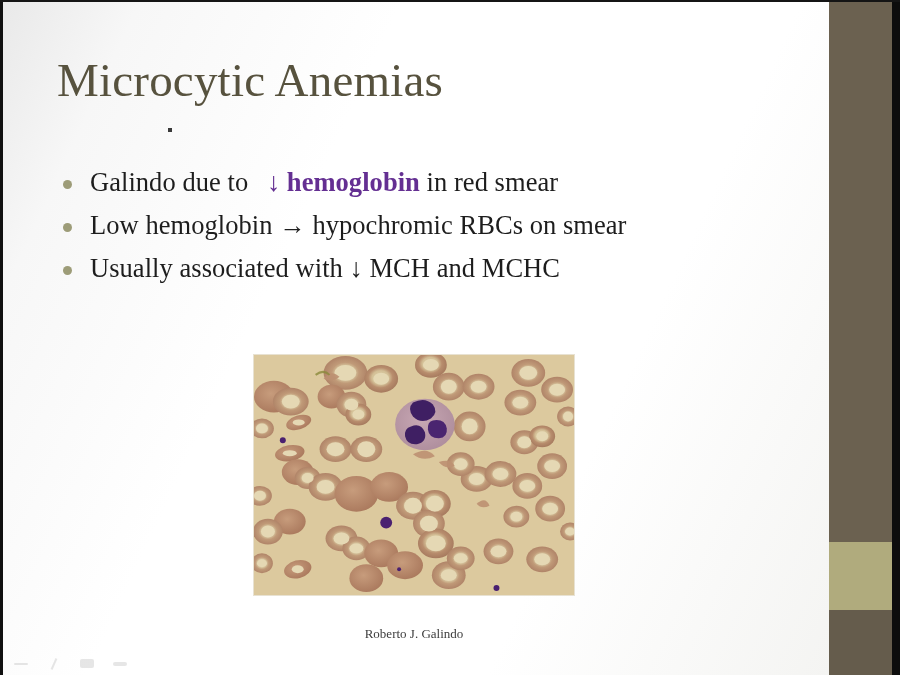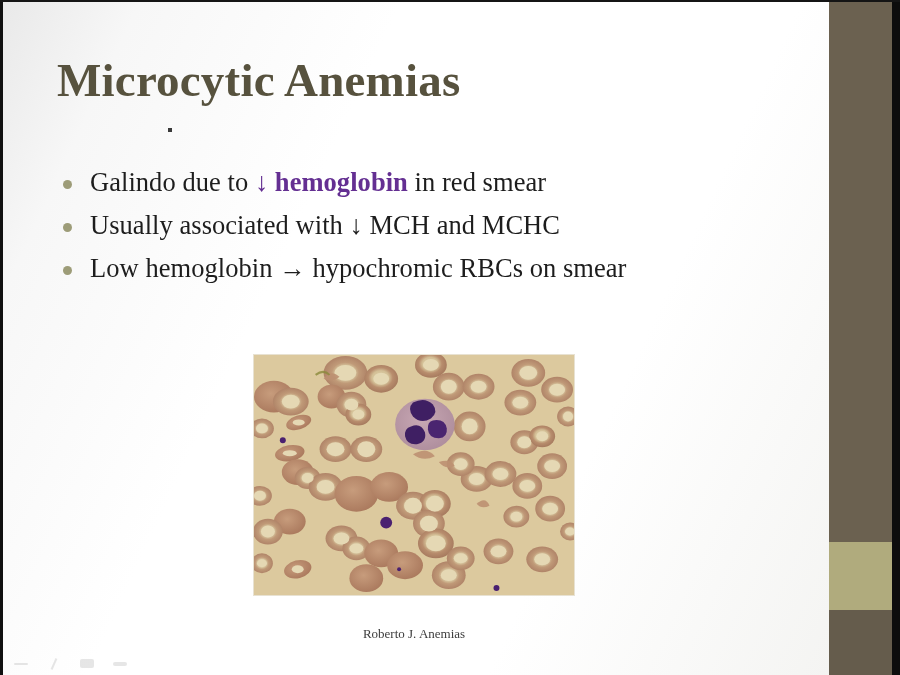--- a/index.html
+++ b/index.html
@@ -80,21 +80,21 @@
   
   .title {
     position: absolute;
     left: 54px;
     top: 53px;
     font-size: 47px;
     line-height: 1.08;
     color: #57523e;
     letter-spacing: 0.2px;
     white-space: nowrap;
-    font-weight: 700;
+    font-weight: 400;
   }
   .title-dot {
     position: absolute;
     left: 165px;
     top: 126px;
     width: 4px;
     height: 4px;
     background: #3a3a3a;
   }
 
@@ -124,20 +124,21 @@
   .bullet-text {
     font-size: 26.5px;
     line-height: 1.28;
     color: #1d1d1d;
     white-space: nowrap;
     letter-spacing: 0.05px;
   }
   .hb {
     color: #642f92;
     font-weight: bold;
+    margin-left: 12px;
   }
   .arrow-black {
     color: #1d1d1d;
   }
 
   
   .smear-wrap {
     position: absolute;
     left: 250px;
     top: 352px;
@@ -224,26 +225,26 @@
 
     <div class="bullets">
 
       <div class="bullet-row">
         <span class="bullet-marker"></span>
         <span class="bullet-text"><span>Galindo due to </span><span class="hb">↓ hemoglobin</span><span> in red smear</span></span>
       </div>
 
       <div class="bullet-row">
         <span class="bullet-marker"></span>
-        <span class="bullet-text"><span>Usually associated with ↓ MCH and MCHC</span></span>
+        <span class="bullet-text"><span>Low hemoglobin </span><span class="arrow-black">→</span><span> hypochromic RBCs on smear</span></span>
       </div>
 
       <div class="bullet-row">
         <span class="bullet-marker"></span>
-        <span class="bullet-text"><span>Low hemoglobin </span><span class="arrow-black">→</span><span> hypochromic RBCs on smear</span></span>
+        <span class="bullet-text"><span>Usually associated with ↓ MCH and MCHC</span></span>
       </div>
 
     </div>
 
     <div class="smear-wrap">
       <svg class="smear-svg" viewBox="0 0 322 242" preserveAspectRatio="none">
         <defs>
           <radialGradient id="rbc" cx="50%" cy="50%" r="50%">
             <stop offset="0%" stop-color="#ddcda4"></stop>
             <stop offset="42%" stop-color="#d6c49d"></stop>
@@ -390,21 +391,21 @@
           <path d="M 70 24 q 8 -10 16 -2 q -6 6 -16 2 z"></path>
           <path d="M 224 150 q 9 -8 13 2 q -8 4 -13 -2 z"></path>
           <path d="M 160 100 q 14 -8 22 2 q -12 6 -22 -2 z"></path>
           <path d="M 186 108 q 12 -4 16 4 q -10 4 -16 -4 z"></path>
         </g>
 
         <path d="M 62 20 q 8 -6 14 0" stroke="#8a8a3a" stroke-width="2" fill="none" opacity="0.8"></path>
       </svg>
     </div>
 
-    <div class="caption">Roberto J. Anemias</div>
+    <div class="caption">Roberto J. Galindo</div>
 
     <div class="ghost-bar">
       <span class="ghost-icon gi-a"></span>
       <span class="ghost-icon gi-b"></span>
       <span class="ghost-icon gi-c"></span>
       <span class="ghost-icon gi-d"></span>
     </div>
 
   </div>
 

